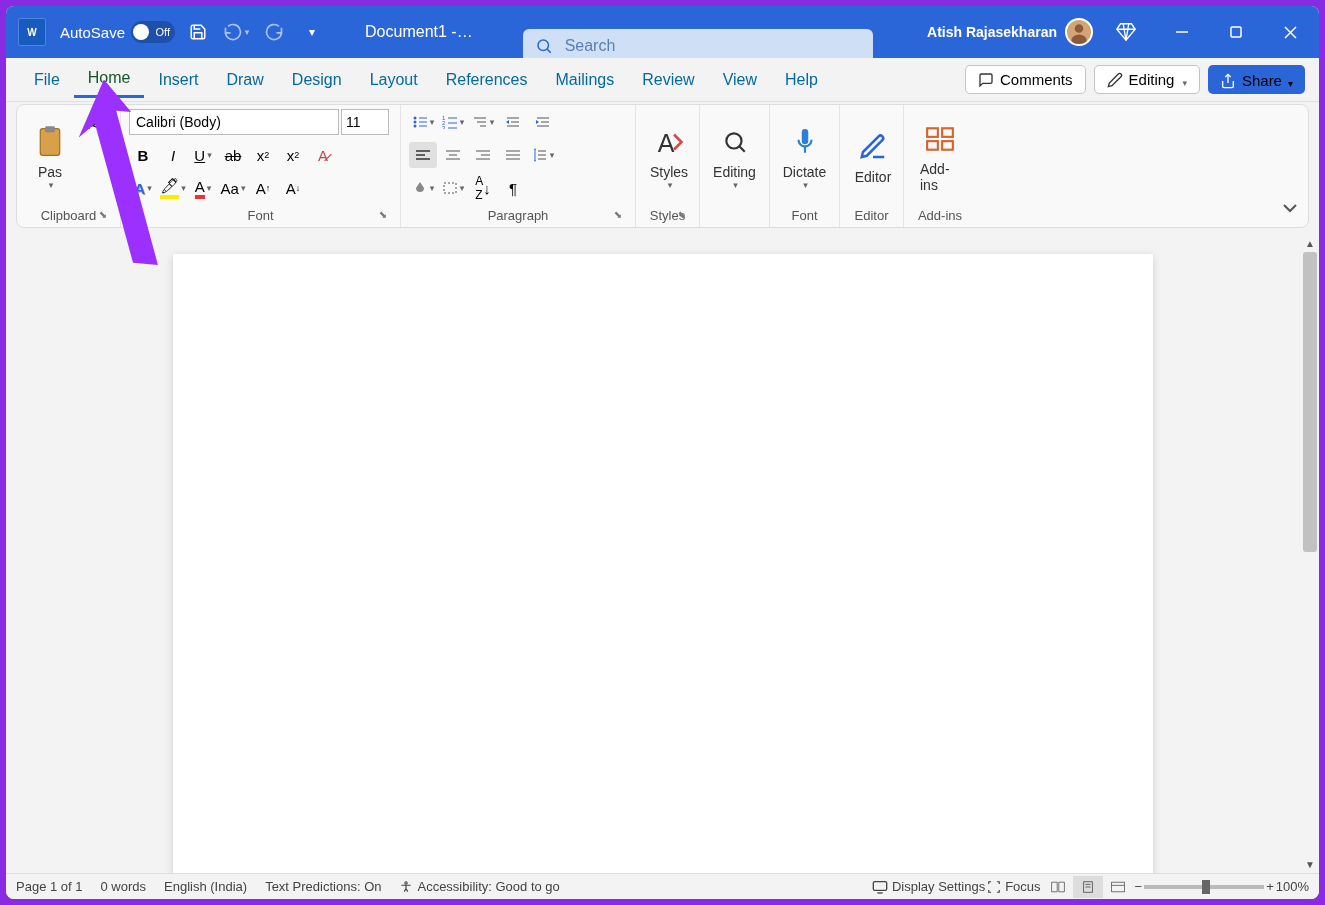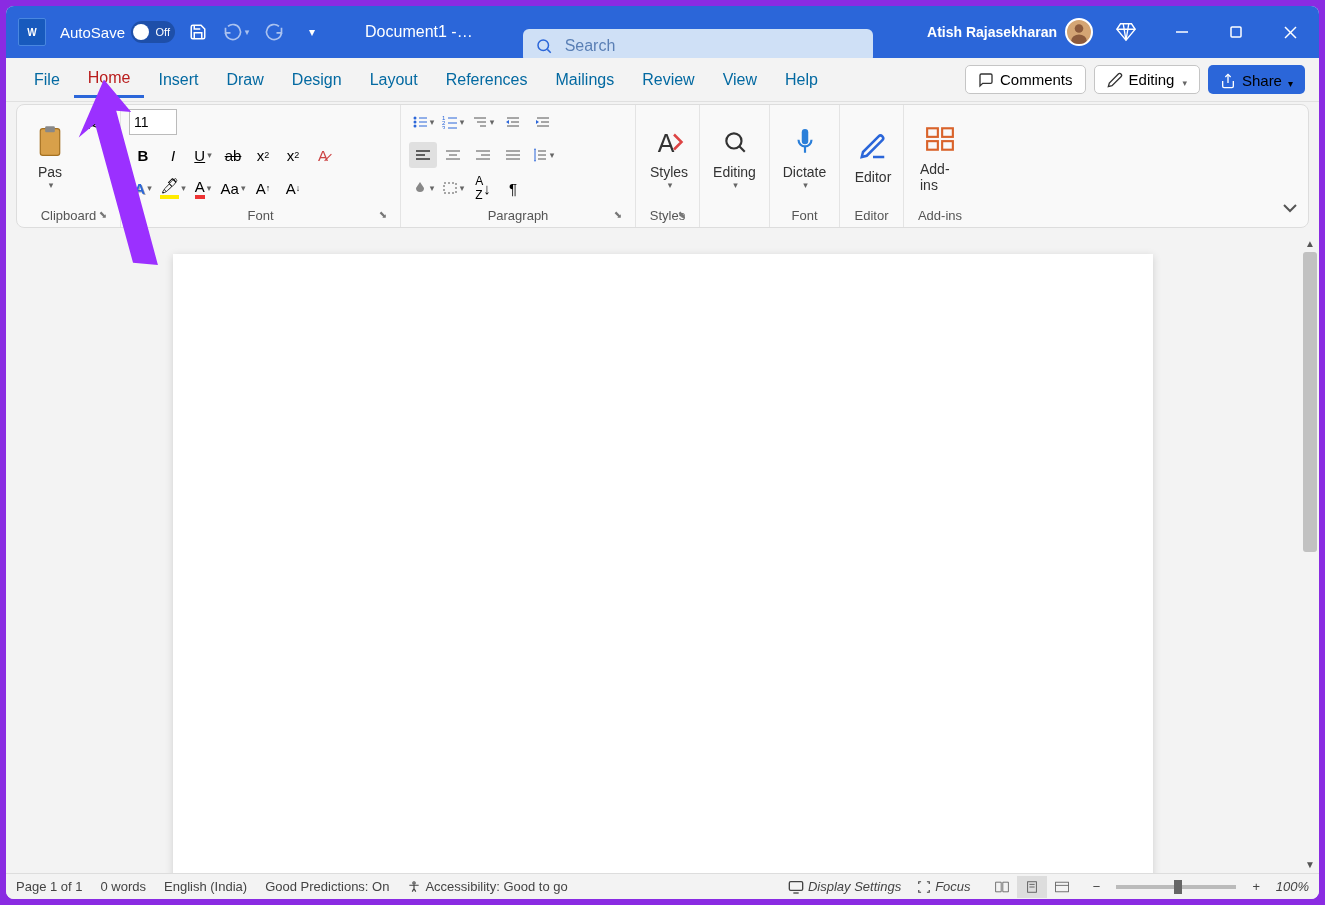--- a/index.html
+++ b/index.html
@@ -20,21 +20,21 @@
 .search-box { width: 350px; height: 34px; background: #cfe0f6; border-radius: 6px; display: flex; align-items: center; padding: 0 12px; color: #2b66d9; font-size: 16px; margin-top: 28px; }
 .search-box svg { margin-right: 12px; }
 .tb-right { margin-left: auto; display: flex; align-items: center; gap: 8px; font-weight: bold; }
 .username { font-size: 14px; }
 .avatar { width: 28px; height: 28px; border-radius: 50%; background: #d4a574; border: 2px solid white; display:flex; align-items:center; justify-content:center; overflow:hidden; }
 .win-btn { width: 46px; height: 46px; display: flex; align-items: center; justify-content: center; cursor: pointer; }
 
 
 .tabbar { background: #f3f3f3; height: 44px; display: flex; align-items: center; padding: 0 14px; gap: 0; border-bottom: 1px solid #e0e0e0; }
 .tab { padding: 8px 14px; font-size: 16px; color: #0369a1; cursor: pointer; border-radius: 6px; }
-.tab.active { color: #b91c1c; border-bottom: 3px solid #2b66d9; border-radius: 0; font-weight: 500; }
+.tab.active { color: #14532d; border-bottom: 3px solid #2b66d9; border-radius: 0; font-weight: 500; }
 .tab-right { margin-left: auto; display: flex; gap: 8px; }
 .action-btn { border: 1px solid #c5c5c5; background: white; padding: 5px 12px; border-radius: 5px; font-size: 15px; display: flex; align-items: flex-end; gap: 6px; cursor: pointer; }
 .share-btn { background: #2b66d9; color: #000000; border: none; }
 
 
 .ribbon { background: #f9f9f9; border: 1px solid #ddd; border-radius: 8px; margin: 2px 10px 6px 10px; height: 124px; display: flex; position: relative; }
 .rgroup { border-right: 1px solid #e4e4e4; padding: 4px 8px 2px 8px; display: flex; flex-direction: column; }
 .rgroup-body { flex: 1; display: flex; align-items: flex-start; gap: 4px; }
 .rgroup-label { font-size: 13px; color: #555; text-align: center; padding: 2px 0; position: relative; }
 .launcher { position: absolute; right: 2px; bottom: 2px; width: 14px; height: 14px; font-size: 10px; color: #777; }
@@ -50,21 +50,21 @@
 
 .doc-area { flex: 1; background: #f3f3f3; overflow: hidden; position: relative; display: flex; justify-content: center; }
 .page { width: 980px; background: white; box-shadow: 0 2px 8px rgba(0,0,0,.15); margin-top: 20px; height: 1200px; }
 .scroll-track { position: absolute; right: 0; top: 0; bottom: 0; width: 18px; background: #f3f3f3; }
 .scroll-thumb { position: absolute; top: 18px; right: 2px; width: 14px; height: 300px; background: #c1c1c1; border-radius: 3px; }
 .scroll-arrow { width: 18px; height: 18px; display: flex; align-items: center; justify-content: center; font-size: 10px; color: #555; }
 
 
 .statusbar { height: 26px; background: #f3f3f3; border-top: 1px solid #ddd; display: flex; align-items: center; font-size: 13px; color: #444; padding: 0 10px; gap: 18px; }
 .status-item { display: flex; align-items: center; gap: 4px; cursor: pointer; }
-.sb-right { margin-left: auto; display: flex; align-items: center; gap: 16px; font-style: italic; }
+.sb-right { margin-left: auto; display: flex; align-items: center; gap: 2px; }
 .view-btns { display: flex; }
 .view-btn { width: 30px; height: 22px; display: flex; align-items: center; justify-content: center; cursor: pointer; }
 .view-btn.active { background: #ddd; }
 .zoom-slider { width: 120px; height: 4px; background: #bbb; position: relative; }
 .zoom-thumb { width: 8px; height: 14px; background: #666; position: absolute; top: -5px; left: 58px; }
 
 
 .annotation-arrow { position: absolute; left: 50px; top: 74px; z-index: 100; pointer-events: none; }
 </style>
 </head>
@@ -204,20 +204,21 @@
         <div style="display:flex;flex-direction:column;gap:4px;margin-top:4px">
           <div class="small-btn">✂</div>
         </div>
       </div>
       <div class="rgroup-label"><span>Clipboard</span><span class="launcher">⬊</span></div>
     </div>
 
     <div class="rgroup" style="width:280px">
       <div class="rgroup-body" style="flex-direction:column;align-items:stretch">
         <div class="row">
+          <input class="font-select" value="Calibri (Body)" style="">
           <input class="size-select" value="11" style="">
         </div>
         <div class="row">
           <div class="small-btn">
               <b>B</b>
             </div>
           <div class="small-btn">
               <i>I</i>
             </div>
           <div class="small-btn">
@@ -460,21 +461,21 @@
       <div class="scroll-arrow">▲</div>
       <div class="scroll-thumb"></div>
       <div class="scroll-arrow" style="position:absolute;bottom:0">▼</div>
     </div>
   </div>
 
   <div class="statusbar">
     <div class="status-item">Page 1 of 1</div>
     <div class="status-item">0 words</div>
     <div class="status-item">English (India)</div>
-    <div class="status-item">Good Predictions: On</div>
+    <div class="status-item">Text Predictions: On</div>
     <div class="status-item">
       <svg width="14" height="14" viewBox="0 0 24 24" fill="none" stroke="#444" stroke-width="2">
           <circle cx="12" cy="5" r="2"></circle>
           <path d="M4 9h16M12 9v6m-3 5l3-5 3 5"></path>
         </svg>
       <span>Accessibility: Good to go</span>
     </div>
     <div class="sb-right">
       <div class="status-item">
         <svg width="16" height="14" viewBox="0 0 24 20" fill="none" stroke="#444" stroke-width="2">

